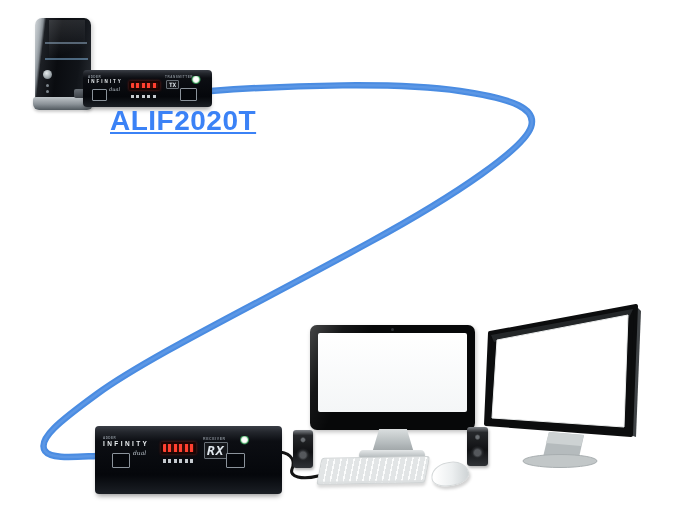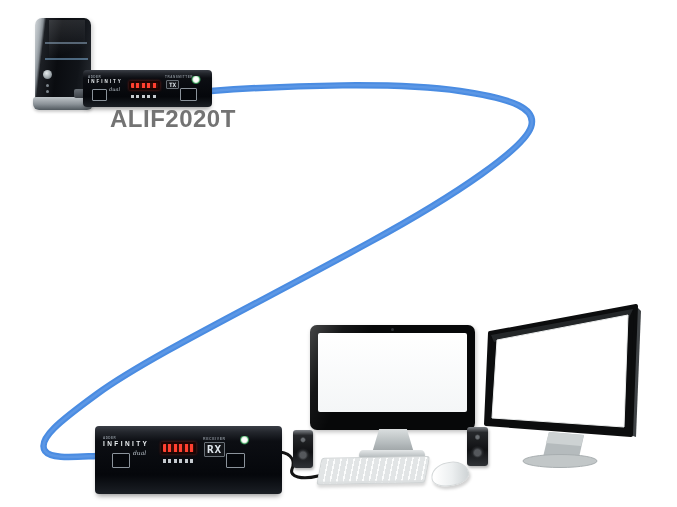--- a/index.html
+++ b/index.html
@@ -42,25 +42,25 @@
   .rx .variant{font-size:6px;}
   .port{background:#04060a;border:1px solid #8b939b;border-radius:1px;}
   .led{background:#1c0503;border-radius:1px;box-shadow:0 0 3px rgba(255,50,30,.45);}
   .led .seg{position:absolute;left:2px;right:2px;top:2px;bottom:2px;border-radius:1px;
     background:repeating-linear-gradient(90deg,#ff4030 0 3px,#3a0b06 3px 5.5px);}
   .btnrow{background:repeating-linear-gradient(90deg,#c6cbd0 0 3px,rgba(0,0,0,0) 3px 5.5px);}
   .rolelbl{font-size:3px;letter-spacing:.6px;color:#848c94;font-weight:bold;}
   .rolechip{font-family:"DejaVu Sans Mono",monospace;font-weight:bold;color:#dfe6ec;
     border:1px solid #6a7178;background:#14161a;padding:0 2px;border-radius:1px;}
   .tx .rolechip{font-size:6px;}
-  .rx .rolechip{font-size:11px;letter-spacing:1px;}
+  .rx .rolechip{font-size:13px;letter-spacing:1px;font-style:italic;}
   .adder-logo{background:radial-gradient(circle at 50% 35%,#ffffff 0 2px,#d4ead6 3px,#2f8f4f 4px,rgba(0,0,0,0) 5px);}
 
   
-  .devlabel{font-size:24px;font-weight:600;letter-spacing:.5px;color:#737373;}
+  .devlabel{font-size:28px;font-weight:600;letter-spacing:.5px;color:#3b82f6;text-decoration:underline;}
   .label-t{left:110px;top:105px;}
   .label-r{left:128px;top:400px;}
 
   
   .mon1{left:310px;top:325px;width:165px;height:105px;border-radius:7px;background:#070809;
     box-shadow:1px 2px 4px rgba(0,0,0,.25);}
   .mon1-gloss{left:0;top:0;right:0;bottom:0;border-radius:7px;
     background:linear-gradient(115deg,rgba(255,255,255,.25) 0%,rgba(255,255,255,.06) 16%,rgba(255,255,255,0) 30%);}
   .mon1-screen{left:8px;top:8px;width:149px;height:79px;border-radius:2px;
     background:linear-gradient(180deg,#ffffff 0%,#f4f6f7 100%);}

